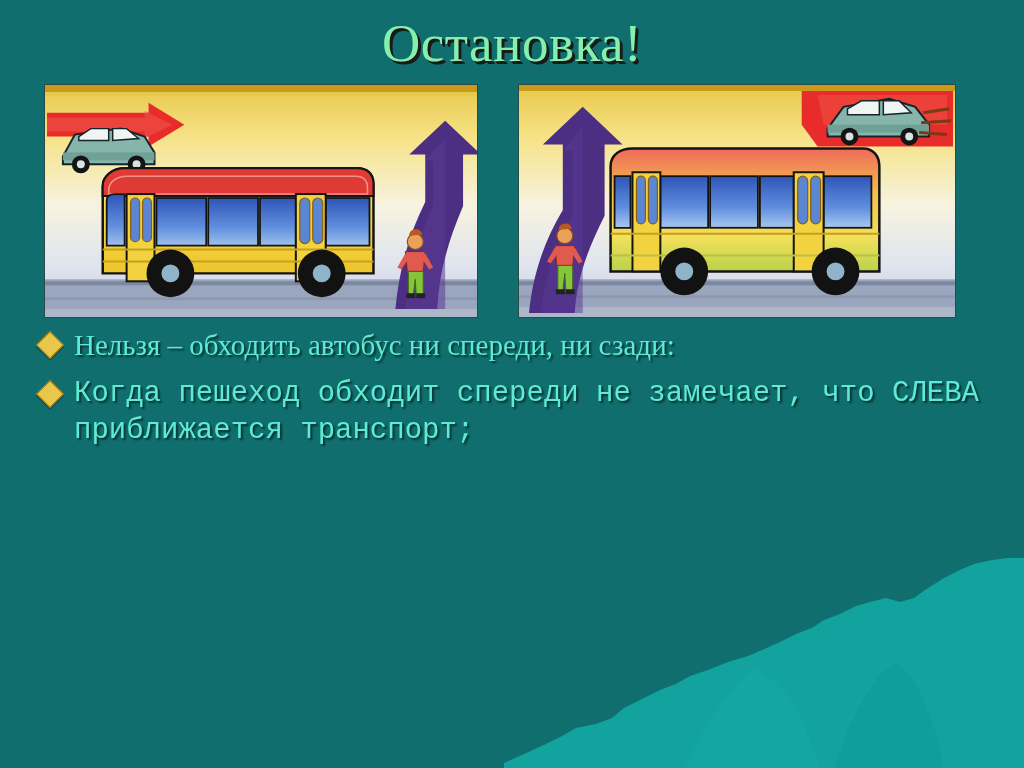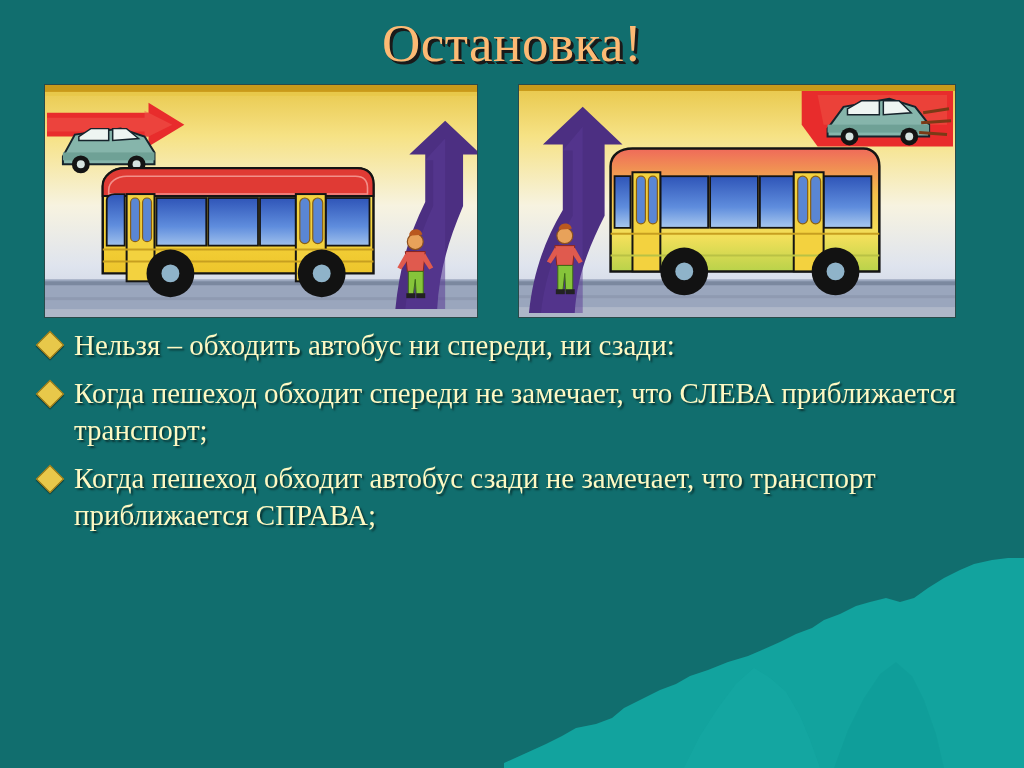--- a/index.html
+++ b/index.html
@@ -29,21 +29,21 @@
   
   #title {
     position: absolute;
     top: 14px;
     left: 0;
     width: 1024px;
     text-align: center;
     font-size: 53px;
     line-height: 58px;
     font-weight: normal;
-    color: #fdba74;
+    color: #86efac;
     text-shadow: 3px 3px 0 #1a1a1a, 2px 2px 0 #1a1a1a;
     letter-spacing: 0.5px;
   }
 
   
   .illustration {
     position: absolute;
     top: 84px;
     height: 234px;
     border: 1px solid #2a4a4a;
@@ -71,26 +71,26 @@
     width: 18px;
     height: 18px;
     margin: 9px 14px 0 6px;
     background: #e8c84a;
     border: 1px solid #8a6d12;
     transform: rotate(45deg);
     box-shadow: 1px 1px 1px rgba(0,0,0,0.45);
   }
   .bullet-text {
     flex: 1 1 auto;
-    color: #fef9c3;
+    color: #5eead4;
     font-size: 29px;
     line-height: 38px;
     text-shadow: 2px 2px 2px rgba(0,0,0,0.55);
   }
-  .bullet-item.compact .bullet-text { line-height: 37px; }
+  .bullet-item.compact .bullet-text { line-height: 37px; font-family: Liberation Mono, monospace; }
 </style>
 </head>
 <body>
 
 <div id="slide">
 
   <svg id="corner-decoration" viewBox="0 0 520 210" preserveAspectRatio="none">
     <path d="M0,210 L0,205 L20,196 L42,186 L58,178 L72,170 L92,166 L108,160 L120,150
              L140,140 L156,132 L172,126 L186,118 L204,112 L224,104 L244,98 L258,92
              L276,84 L292,76 L308,70 L320,62 L336,56 L352,48 L366,44 L382,40
@@ -294,21 +294,17 @@
     <div class="bullet-item">
       <span class="bullet-marker"></span>
       <span class="bullet-text">Нельзя – обходить автобус ни спереди, ни сзади:</span>
     </div>
 
     <div class="bullet-item compact">
       <span class="bullet-marker"></span>
       <span class="bullet-text">Когда пешеход обходит спереди не замечает, что СЛЕВА приближается транспорт;</span>
     </div>
 
-    <div class="bullet-item compact">
-      <span class="bullet-marker"></span>
-      <span class="bullet-text">Когда пешеход обходит автобус сзади не замечает, что транспорт приближается СПРАВА;</span>
-    </div>
 
 
   </div>
 
 </div>
 
 </body></html>

